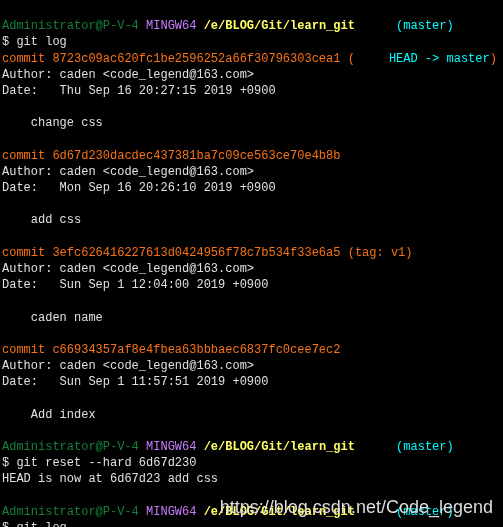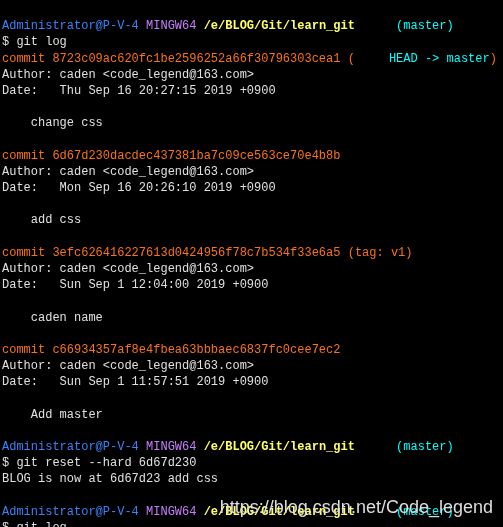--- a/index.html
+++ b/index.html
@@ -8,21 +8,21 @@
       font-family: Consolas, 'Courier New', monospace;
       font-size: 12px;
       line-height: 1.35;
       width: 503px;
       height: 527px;
       overflow: hidden;
       position: relative;
       padding: 2px;
     }
     .terminal { white-space: pre; }
-    .green { color: #3b82f6; }
+    .green { color: #15803d; }
     .purple { color: #c77dff; }
     .yellow { color: #ffff66; font-weight: bold; }
     .cyan { color: #00ffff; margin-left: 34px; }
     .white { color: #e0e0e0; }
     .lightyellow { color: #f97316; }
     .watermark {
       position: absolute;
       bottom: 8px;
       right: 10px;
       color: #ddd;
@@ -51,25 +51,25 @@
 <span class="lightyellow">commit 3efc626416227613d0424956f78c7b534f33e6a5</span> <span class="lightyellow">(</span><span class="lightyellow">tag: v1</span><span class="lightyellow">)</span>
 <span class="white">Author: caden &lt;code_legend@163.com&gt;</span>
 <span class="white">Date:   Sun Sep 1 12:04:00 2019 +0900</span>
 
 <span class="white">    caden name</span>
 
 <span class="lightyellow">commit c66934357af8e4fbea63bbbaec6837fc0cee7ec2</span>
 <span class="white">Author: caden &lt;code_legend@163.com&gt;</span>
 <span class="white">Date:   Sun Sep 1 11:57:51 2019 +0900</span>
 
-<span class="white">    Add master</span>
+<span class="white">    Add index</span>
 
 <span class="green">Administrator@P-V-4</span> <span class="purple">MINGW64</span> <span class="yellow">/e/BLOG/Git/learn_git</span> <span class="cyan">(master)</span>
 <span class="white">$</span> <span class="white">git reset --hard 6d67d230</span>
-<span class="white">BLOG is now at 6d67d23 add css</span>
+<span class="white">HEAD is now at 6d67d23 add css</span>
 
 <span class="green">Administrator@P-V-4</span> <span class="purple">MINGW64</span> <span class="yellow">/e/BLOG/Git/learn_git</span> <span class="cyan">(master)</span>
 <span class="white">$</span> <span class="white">git log</span>
  
 
 
 
 
 </div>
 

